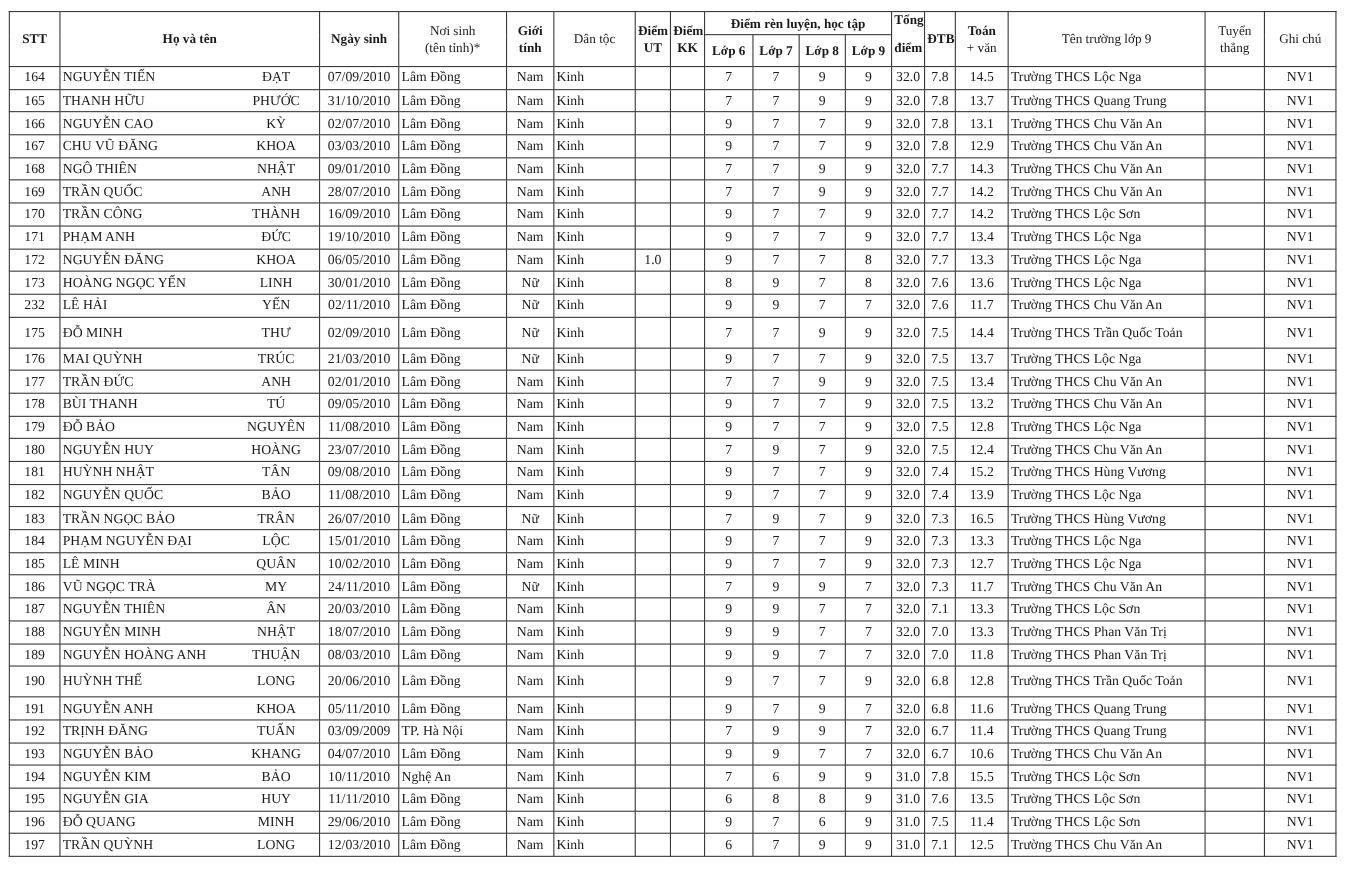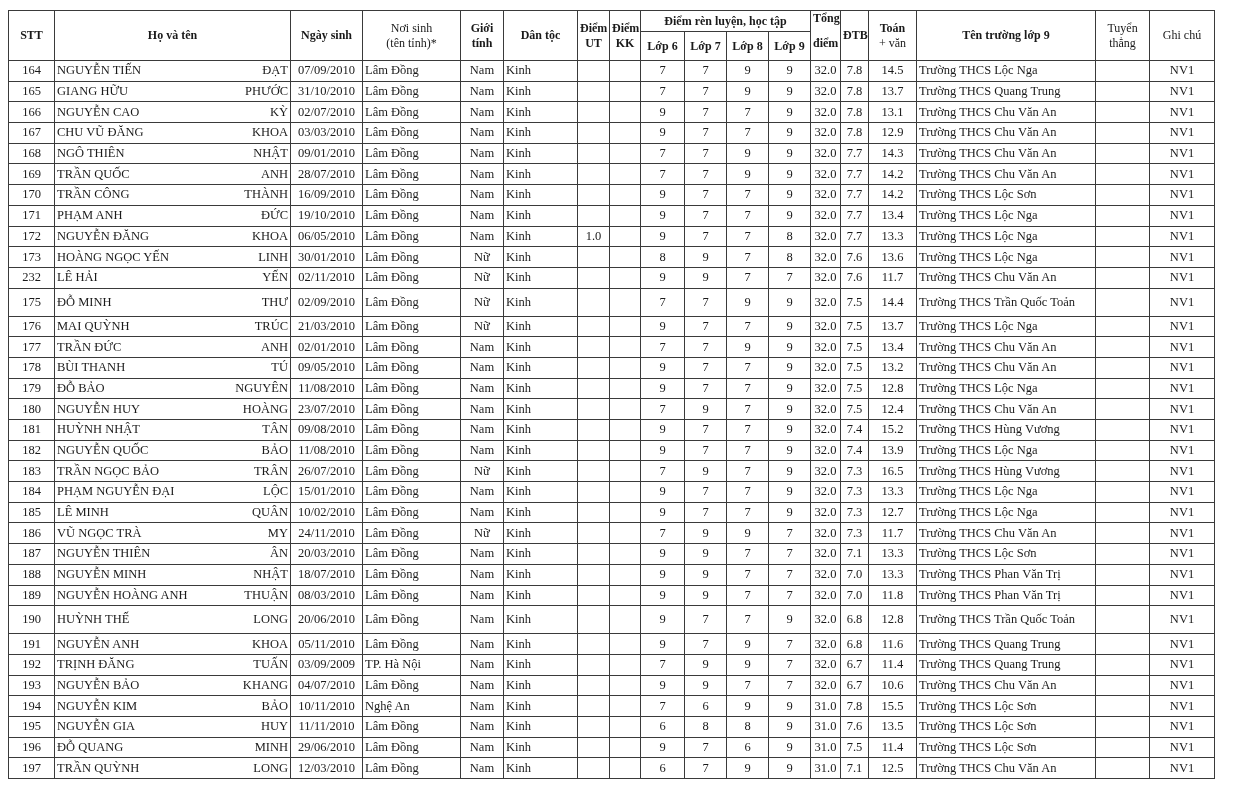--- a/index.html
+++ b/index.html
@@ -30,21 +30,21 @@
   th.tall-bottom { vertical-align: bottom; padding-bottom: 1px; margin-left: 32px; }
   tr.hdr1 th { height: 20px; }
   tr.hdr2 th { height: 28px; }
   tbody tr { height: 20.7px; }
   tbody tr.tall { height: 28px; }
   td.c { text-align: center; }
   td.l { text-align: left; padding-left: 3px; }
   td.name { padding-left: 3px; margin-left: 26px; }
   .name-wrap { display: flex; justify-content: space-between; }
   .ho { flex: 0 0 auto; }
-  .ten { width: 74px; text-align: right; font-family: Liberation Serif, serif; }
+  .ten { width: 74px; text-align: center; font-family: Liberation Serif, serif; }
   td.school { padding-left: 3px; }
 </style>
 </head>
 <body>
 
 <table class="list">
   <colgroup>
     <col style="width:46px">
     <col style="width:236px">
     <col style="width:72px">
@@ -70,41 +70,41 @@
       <th rowspan="2">Họ và tên</th>
       <th rowspan="2">Ngày sinh</th>
       <th rowspan="2" class="sub" style="font-weight:normal">
         <div>Nơi sinh</div>
         <div>(tên tỉnh)*</div>
       </th>
       <th rowspan="2" class="sub" style="font-weight:bold">
         <div>Giới</div>
         <div>tính</div>
       </th>
-      <th rowspan="2" class="sub" style="font-weight:bold">Dân tộc</th>
+      <th rowspan="2" class="sub" style="font-weight:normal">Dân tộc</th>
       <th rowspan="2">
         <div>Điểm</div>
         <div>UT</div>
       </th>
       <th rowspan="2">
         <div>Điểm</div>
         <div>KK</div>
       </th>
       <th colspan="4">Điểm rèn luyện, học tập</th>
       <th rowspan="2" class="tall-bottom" style="vertical-align:top">
         <div>Tổng</div>
         <div style="height:10px"></div>
         <div>điểm</div>
       </th>
       <th rowspan="2">ĐTB</th>
       <th rowspan="2">
         <div>Toán</div>
         <div style="font-weight:normal">+ văn</div>
       </th>
-      <th rowspan="2" class="sub" style="font-weight:bold">Tên trường lớp 9</th>
+      <th rowspan="2" class="sub" style="font-weight:normal">Tên trường lớp 9</th>
       <th rowspan="2" class="sub" style="font-weight:normal">
         <div>Tuyển</div>
         <div>thẳng</div>
       </th>
       <th rowspan="2" class="sub" style="font-weight:normal">Ghi chú</th>
     </tr>
     <tr class="hdr2">
       <th class="sub">Lớp 6</th>
       <th class="sub">Lớp 7</th>
       <th class="sub">Lớp 8</th>
@@ -135,21 +135,21 @@
     <td class="c">14.5</td>
     <td class="school">Trường THCS Lộc Nga</td>
     <td class="c"></td>
     <td class="c">NV1</td>
   </tr>
 
   <tr>
     <td class="c">165</td>
     <td class="name">
       <div class="name-wrap">
-        <span class="ho">GIANG HỮU</span>
+        <span class="ho">THANH HỮU</span>
         <span class="ten">PHƯỚC</span>
       </div>
     </td>
     <td class="c">31/10/2010</td>
     <td class="l">Lâm Đồng</td>
     <td class="c">Nam</td>
     <td class="l">Kinh</td>
     <td class="c"></td>
     <td class="c"></td>
     <td class="c">7</td>

